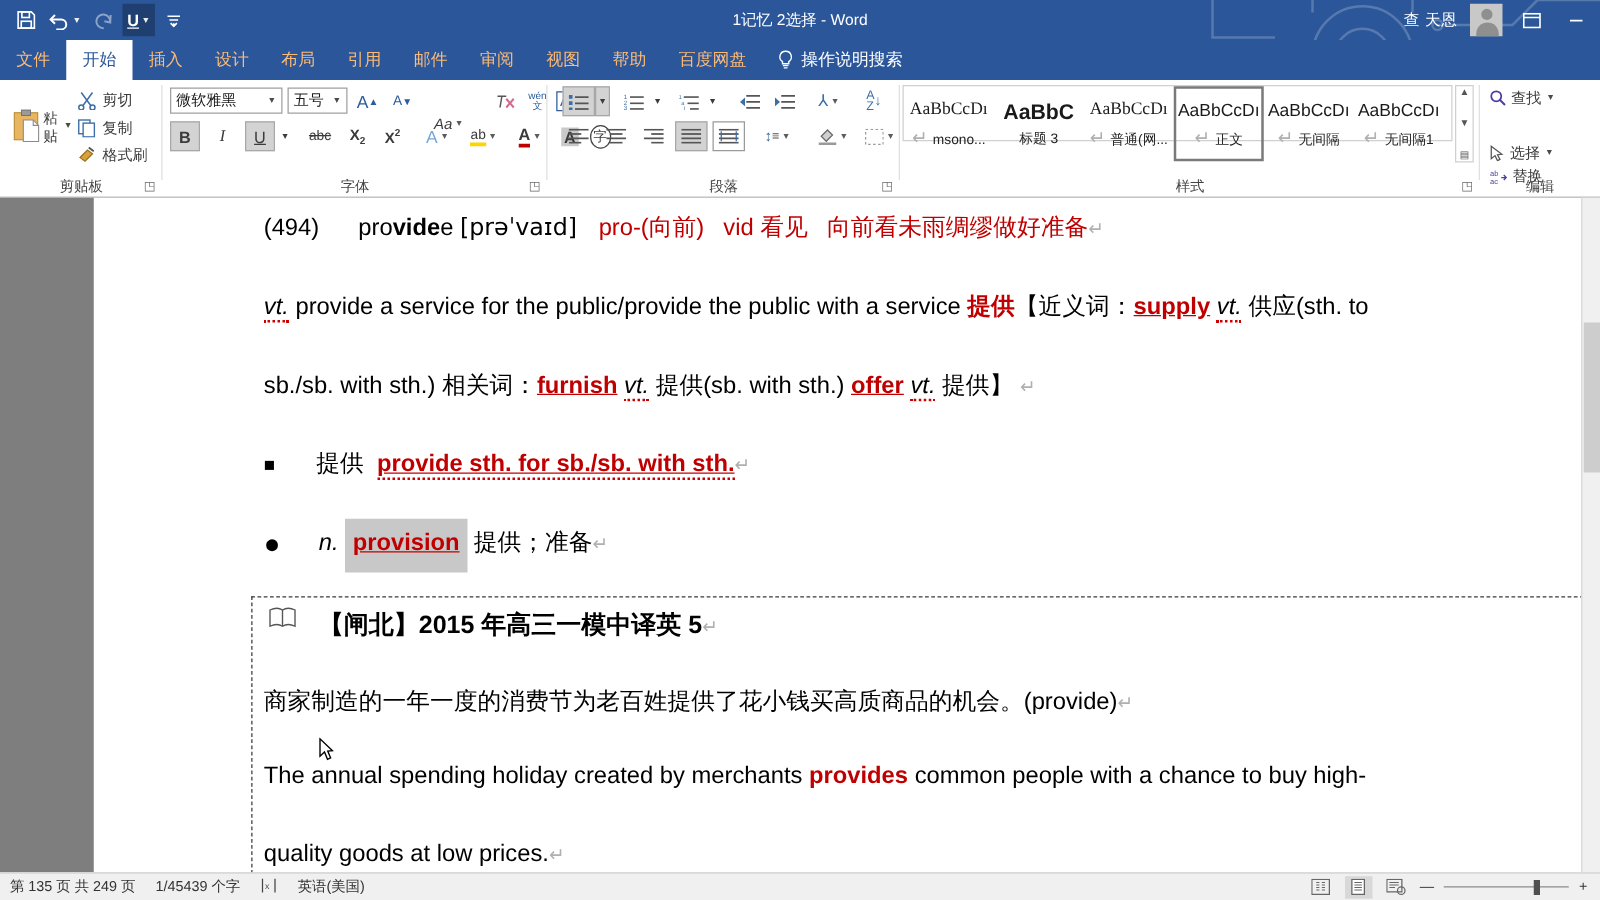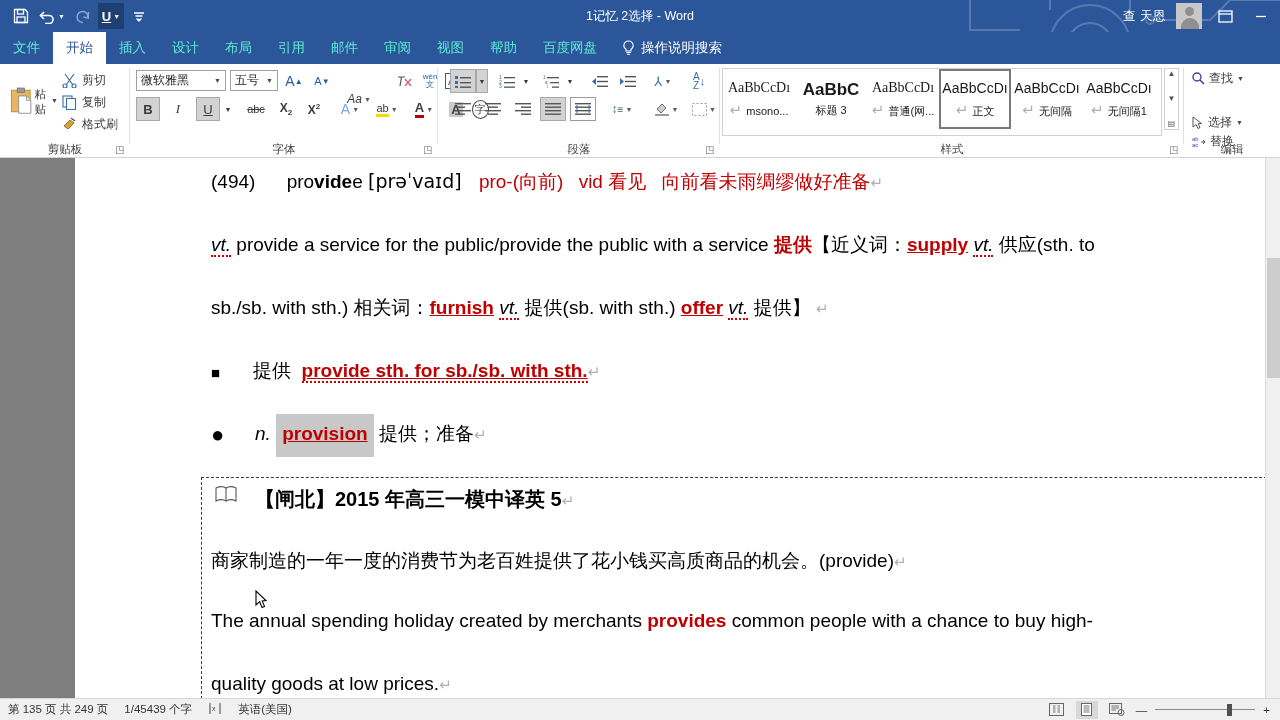--- a/index.html
+++ b/index.html
@@ -45,21 +45,21 @@
   .tb-icon { width: 26px; height: 26px; display:flex; align-items:center; justify-content:center; color:#fff; }
 
   
   .tabbar {
     position: absolute; top: 32px; left: 0; width: 1280px; height: 32px;
     background: #2b579a; color: #ffffff;
   }
   .tabs { display: flex; align-items: stretch; height: 32px; }
   .tab {
     padding: 0 13px; height: 32px; line-height: 32px;
-    font-size: 13.5px; color: #5eead4; white-space: nowrap;
+    font-size: 13.5px; color: #fdba74; white-space: nowrap;
   }
   .tab.selected { background: #ffffff; color: #2b579a; }
   .tell-me { display:flex; align-items:center; gap:6px; padding-left: 12px; font-size:13.5px; }
   .bulb { width: 13px; height: 16px; display:inline-block; }
 
   
   .ribbon {
     position: absolute; top: 64px; left: 0; width: 1280px; height: 94px;
     background: #ffffff; border-bottom: 1px solid #d4d4d4;
   }
@@ -84,21 +84,21 @@
   .combo {
     position:absolute; height: 21px; border:1px solid #a0a0a0; background:#fff;
     display:flex; align-items:center; font-size:12px; color:#1a1a1a; padding-left:4px;
   }
   .combo .arw { margin-left:auto; margin-right:4px; font-size:7px; color:#4a4a4a; }
   .fbtn { position:absolute; width:24px; height:24px; display:flex; align-items:center; justify-content:center;
           font-size:13px; color:#3b3b3b; }
   .fbtn.on { background:#d3d3d3; border:1px solid #a8a8a8; }
 
   
-  .styles-box { position:absolute; left:722px; top:4px; width:440px; height:68px;
+  .styles-box { position:absolute; left:722px; top:4px; width:440px; height:45px;
                 border:1px solid #d0d0d0; background:#fff; display:flex; }
   .style-card { width:72px; height:60px; display:flex; flex-direction:column;
                 align-items:center; justify-content:center; }
   .style-card.sel { border:2px solid #7a7a7a; }
   .style-preview { font-family:"Liberation Serif", serif; font-size:14px; color:#1a1a1a; line-height:18px; white-space:nowrap; overflow:hidden; }
   .style-preview.b { font-weight:bold; font-size:17px; }
   .style-preview.sans { font-family:"Liberation Sans", sans-serif; }
   .style-name { font-size:11px; color:#222; margin-top:4px; white-space:nowrap; overflow:hidden; max-width:70px; text-align:center;}
   .gal-scroll { position:absolute; left:1152px; top:4px; width:15px; height:62px;
                 border:1px solid #d0d0d0; background:#fff; display:flex; flex-direction:column; justify-content:space-between; align-items:center; }

